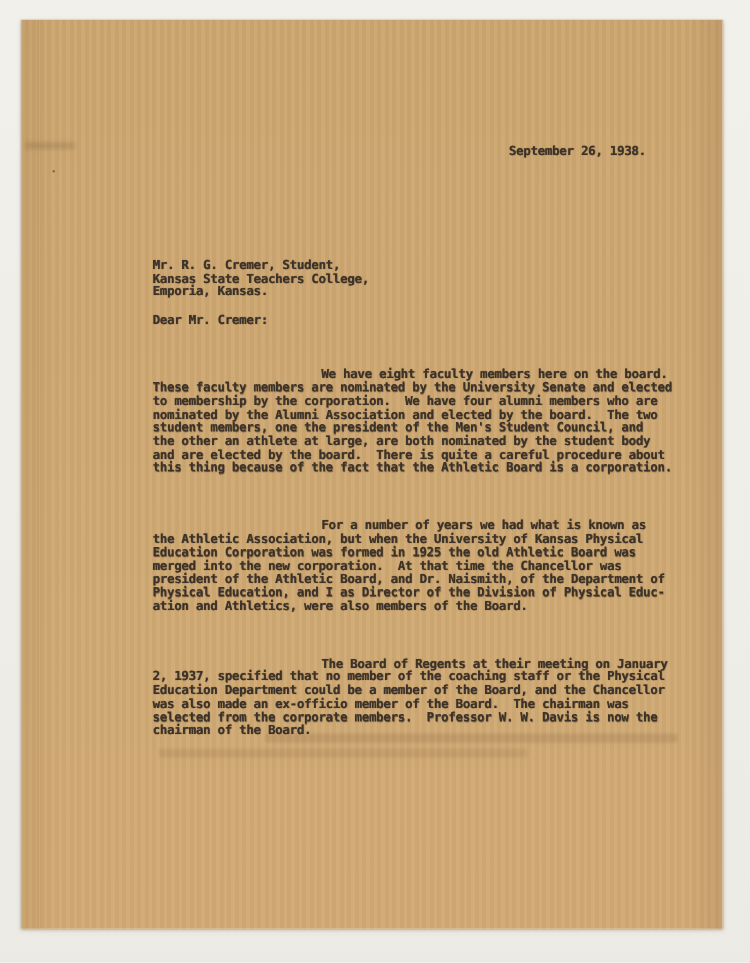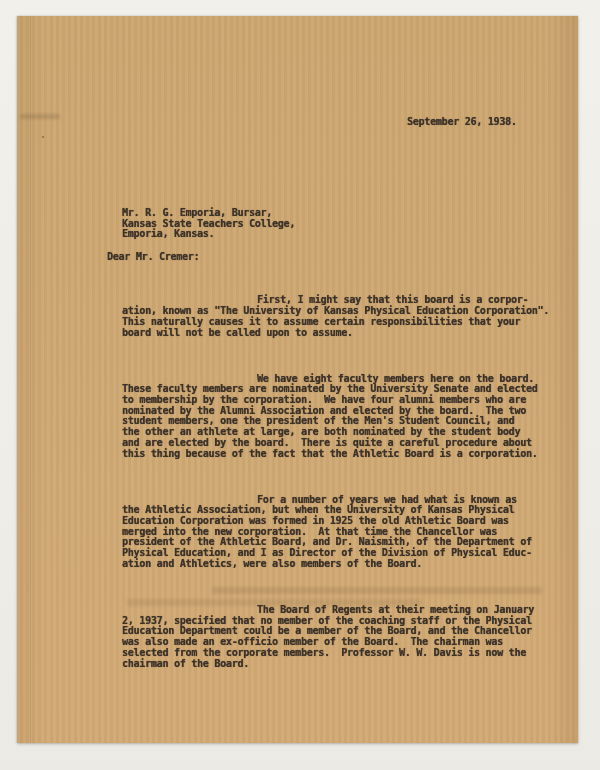--- a/index.html
+++ b/index.html
@@ -35,21 +35,21 @@
     font-size: 10px;
     line-height: 10.7px;
     letter-spacing: -0.25px;
     color: #3b322a;
     text-shadow: 0.3px 0.3px 0.8px rgba(55,42,30,0.75);
     white-space: pre;
     margin-top: 40px;
   }
   .date-line   { left: 390px; top: 61px; }
   .address     { left: 105px; top: 152px; }
-  .salutation  { left: 90px; top: 196px; }
+  .salutation  { left: 105px; top: 196px; }
   .letter-body { left: 105px; top: 218px; width: 426px; }
   .letter-body p {
     margin: 0 0 14px 0;
     text-indent: 135px;
   }
   
   .smudge {
     position: absolute;
     left: 3px; top: 98px;
     width: 40px; height: 5px;
@@ -94,31 +94,27 @@
   <div class="paper">
 
     <div class="crease"></div>
     <div class="smudge"></div>
     <div class="speck"></div>
     <div class="bleed-1"></div>
     <div class="bleed-2"></div>
 
     <div class="typewriter date-line">September 26, 1938.</div>
 
-    <div class="typewriter address">Mr. R. G. Emporia, Bursar,
+    <div class="typewriter address">Mr. R. G. Cremer, Student,
 Kansas State Teachers College,
 Emporia, Kansas.</div>
 
     <div class="typewriter salutation">Dear Mr. Cremer:</div>
 
     <div class="typewriter letter-body">
-      <p>First, I might say that this board is a corpor-
-ation, known as "The University of Kansas Physical Education Corporation".
-This naturally causes it to assume certain responsibilities that your
-board will not be called upon to assume.</p>
       <p>We have eight faculty members here on the board.
 These faculty members are nominated by the University Senate and elected
 to membership by the corporation.  We have four alumni members who are
 nominated by the Alumni Association and elected by the board.  The two
 student members, one the president of the Men's Student Council, and
 the other an athlete at large, are both nominated by the student body
 and are elected by the board.  There is quite a careful procedure about
 this thing because of the fact that the Athletic Board is a corporation.</p>
       <p>For a number of years we had what is known as
 the Athletic Association, but when the University of Kansas Physical

